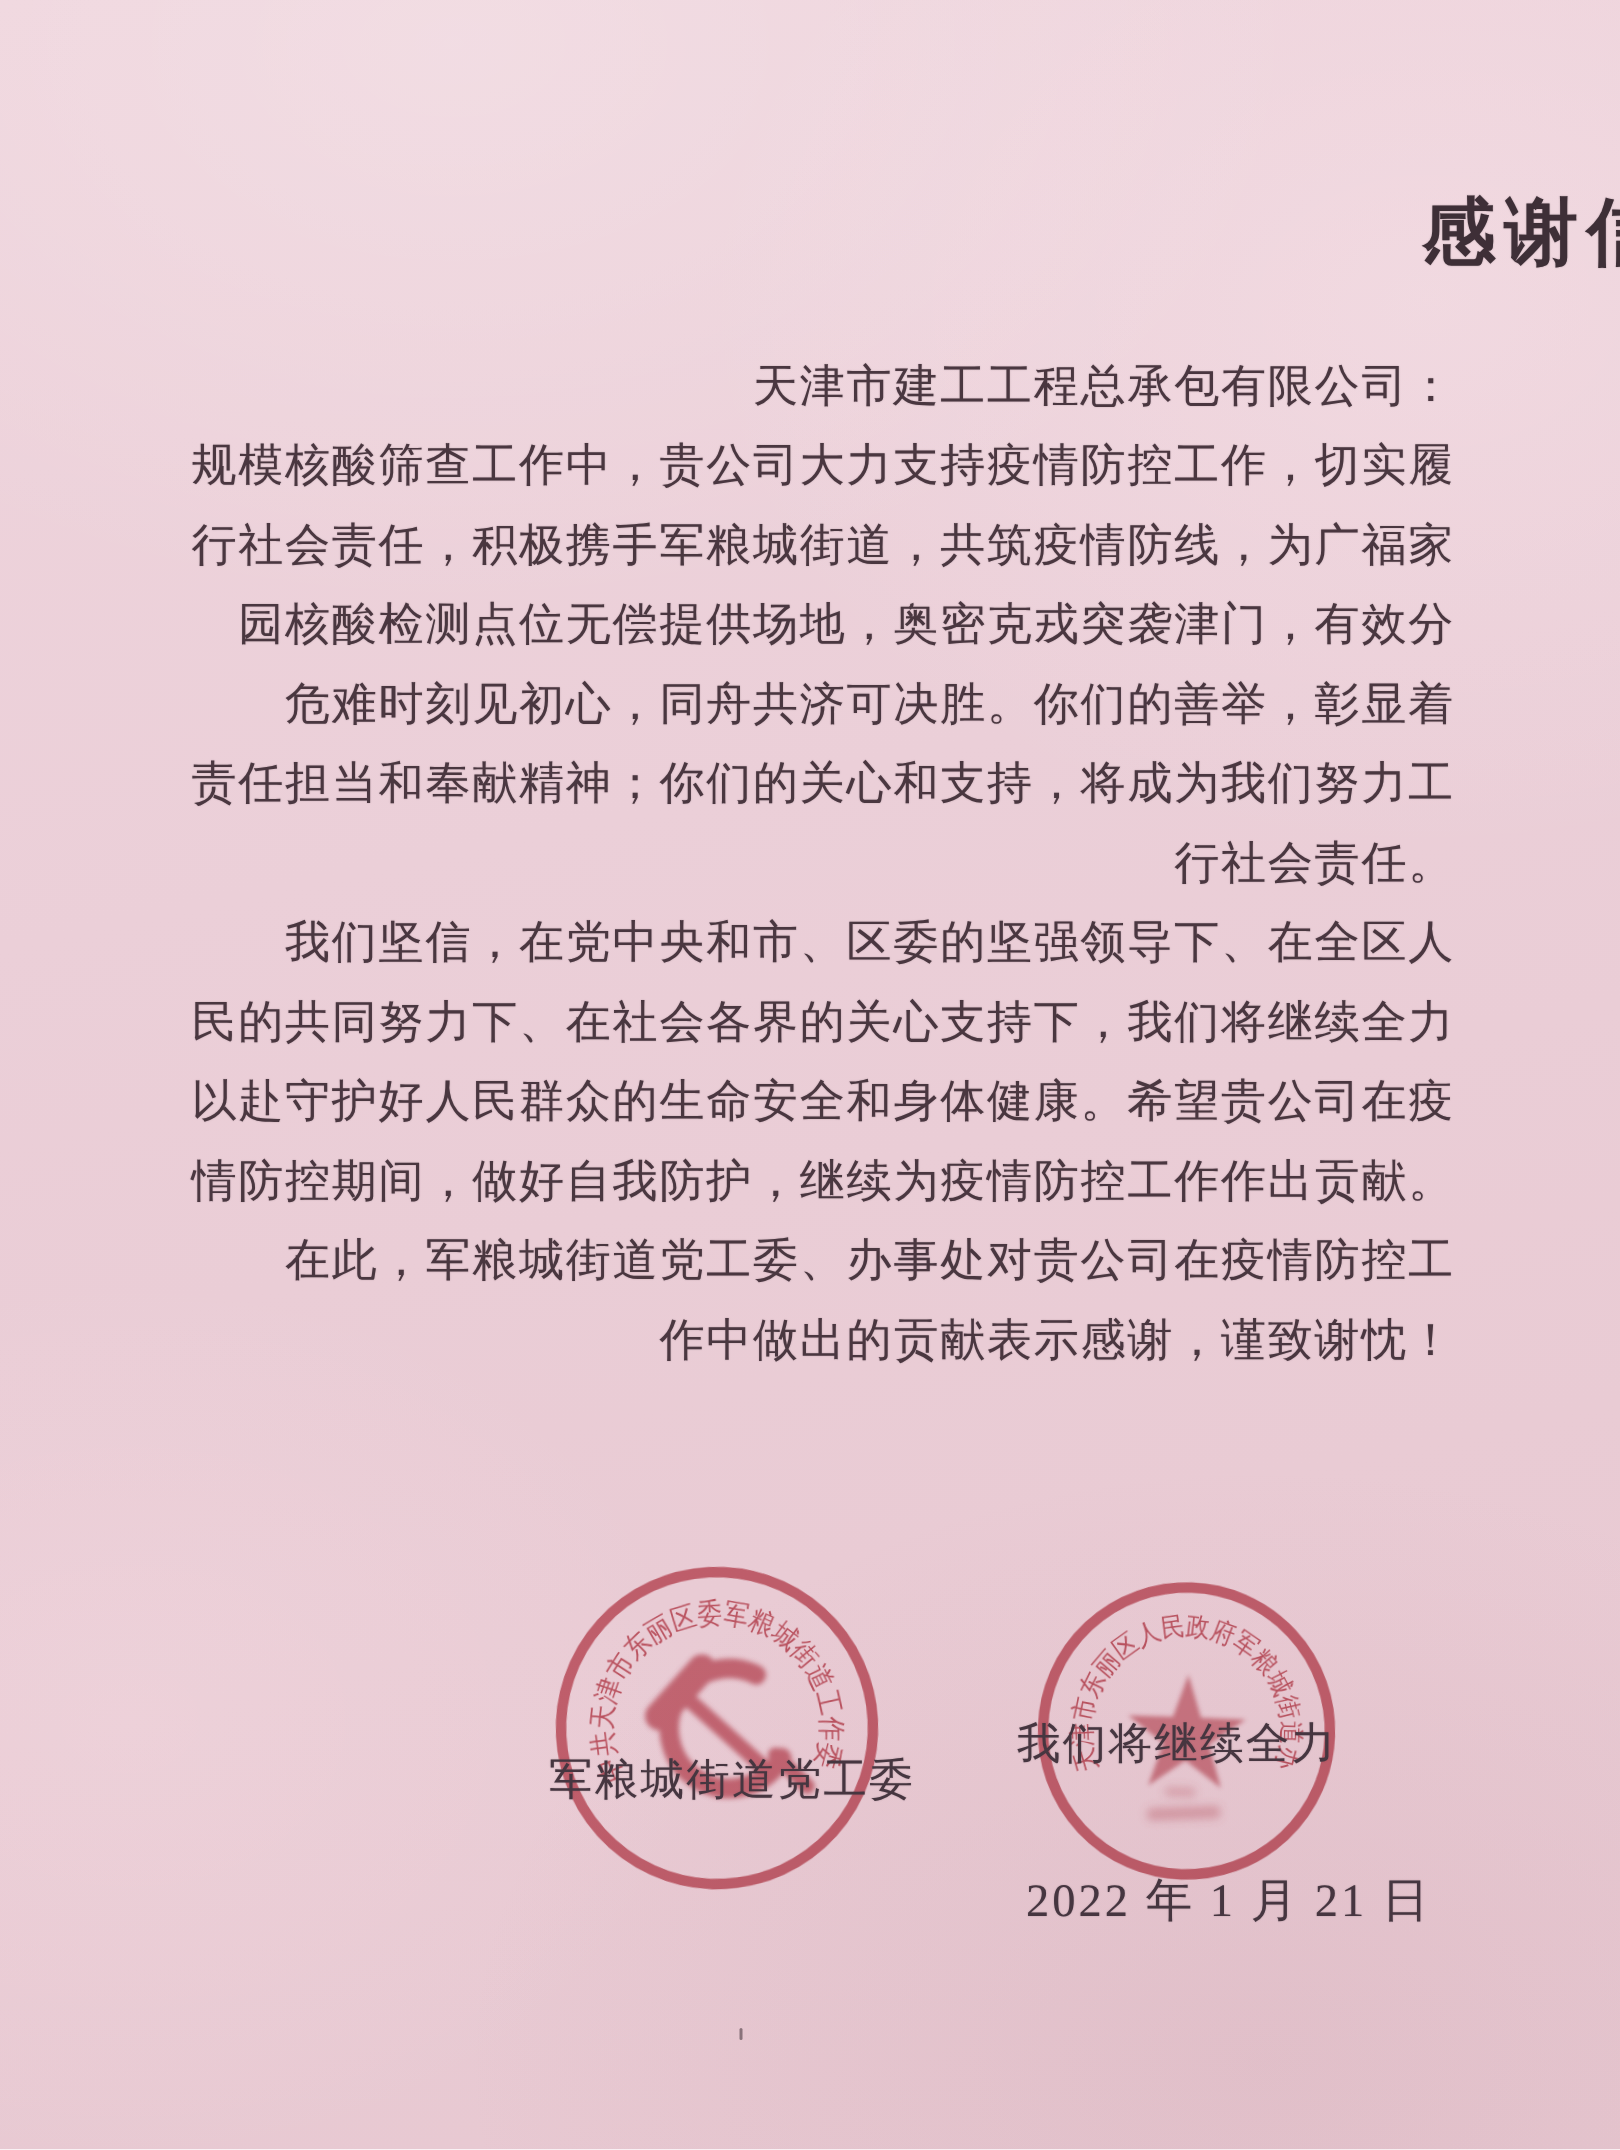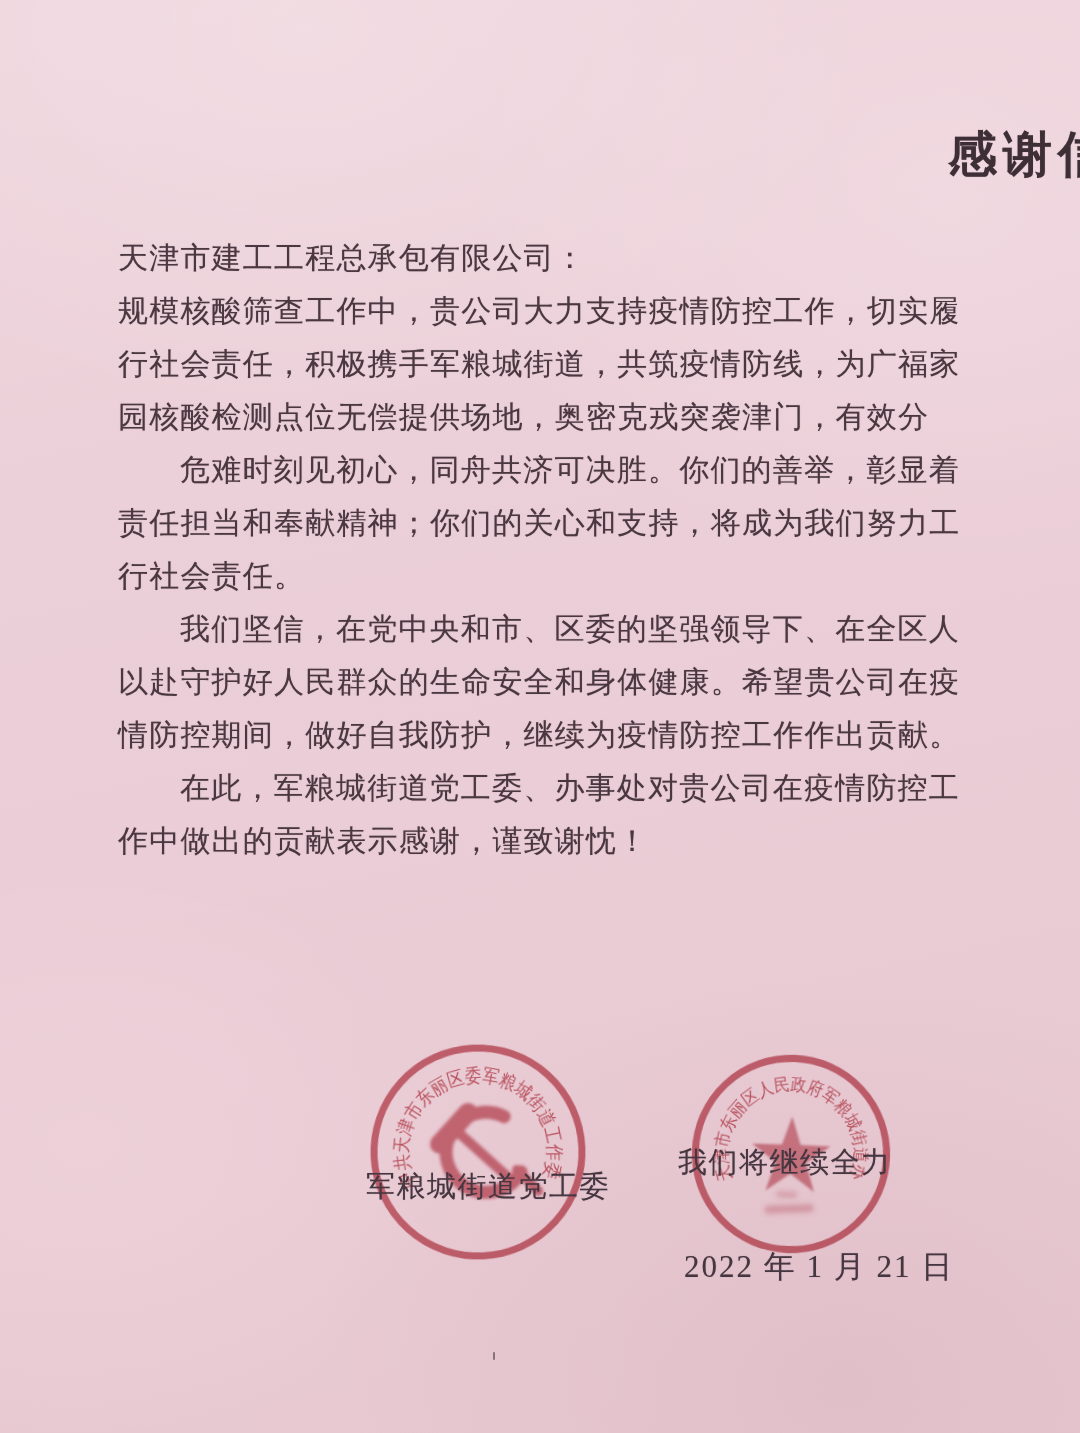--- a/index.html
+++ b/index.html
@@ -22,21 +22,21 @@
     font-size:49px;font-weight:700;letter-spacing:6px;
     color:#3e2f37;
     text-shadow:0 0 1px rgba(62,47,55,.45);
     padding-left:33px;
   }
   .bodytext{
     position:absolute;left:118px;top:231px;width:852px;
     font-size:30px;line-height:53px;letter-spacing:1.2px;
     text-shadow:0 0 1px rgba(74,55,64,.38);
   }
-  .ln{white-space:nowrap;}
+  .ln{white-space:nowrap;text-align:right;}
   .ln.indent{text-indent:62px;}
   .sig{
     position:absolute;
     font-size:29px;letter-spacing:1.5px;
     color:#463640;z-index:3;
     text-shadow:0 0 1px rgba(70,54,64,.4);
     white-space:nowrap;
   }
   .sig.left{left:366px;top:1143px;margin-top:24px;}
   .sig.right{left:678px;top:1143px;}
@@ -70,20 +70,21 @@
 
   <div class="bodytext">
     <div class="ln">天津市建工工程总承包有限公司：</div>
     <div class="ln">规模核酸筛查工作中，贵公司大力支持疫情防控工作，切实履</div>
     <div class="ln">行社会责任，积极携手军粮城街道，共筑疫情防线，为广福家</div>
     <div class="ln">园核酸检测点位无偿提供场地，奥密克戎突袭津门，有效分</div>
     <div class="ln indent">危难时刻见初心，同舟共济可决胜。你们的善举，彰显着</div>
     <div class="ln">责任担当和奉献精神；你们的关心和支持，将成为我们努力工</div>
     <div class="ln">行社会责任。</div>
     <div class="ln indent">我们坚信，在党中央和市、区委的坚强领导下、在全区人</div>
+    <div class="ln">民的共同努力下、在社会各界的关心支持下，我们将继续全力</div>
     <div class="ln">以赴守护好人民群众的生命安全和身体健康。希望贵公司在疫</div>
     <div class="ln">情防控期间，做好自我防护，继续为疫情防控工作作出贡献。</div>
     <div class="ln indent">在此，军粮城街道党工委、办事处对贵公司在疫情防控工</div>
     <div class="ln">作中做出的贡献表示感谢，谨致谢忱！</div>
   </div>
 
   <svg class="stamp left-stamp" viewBox="0 0 224 224" xmlns="http://www.w3.org/2000/svg">
     <defs>
       <filter id="blurA" x="-20%" y="-20%" width="140%" height="140%">
         <feGaussianBlur stdDeviation="1.6"></feGaussianBlur>

